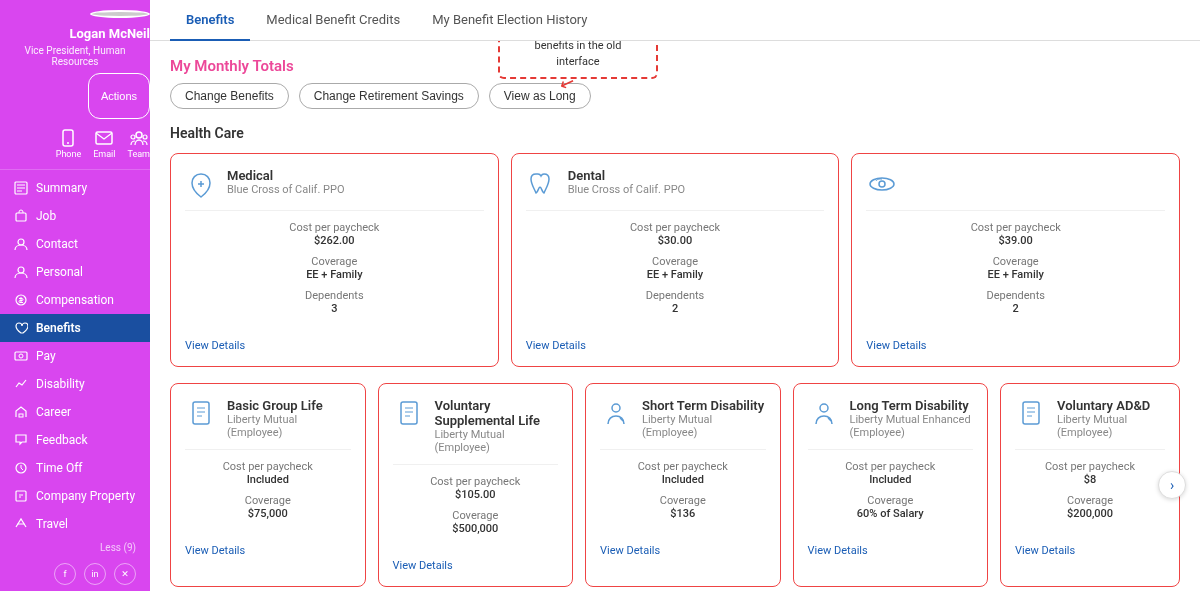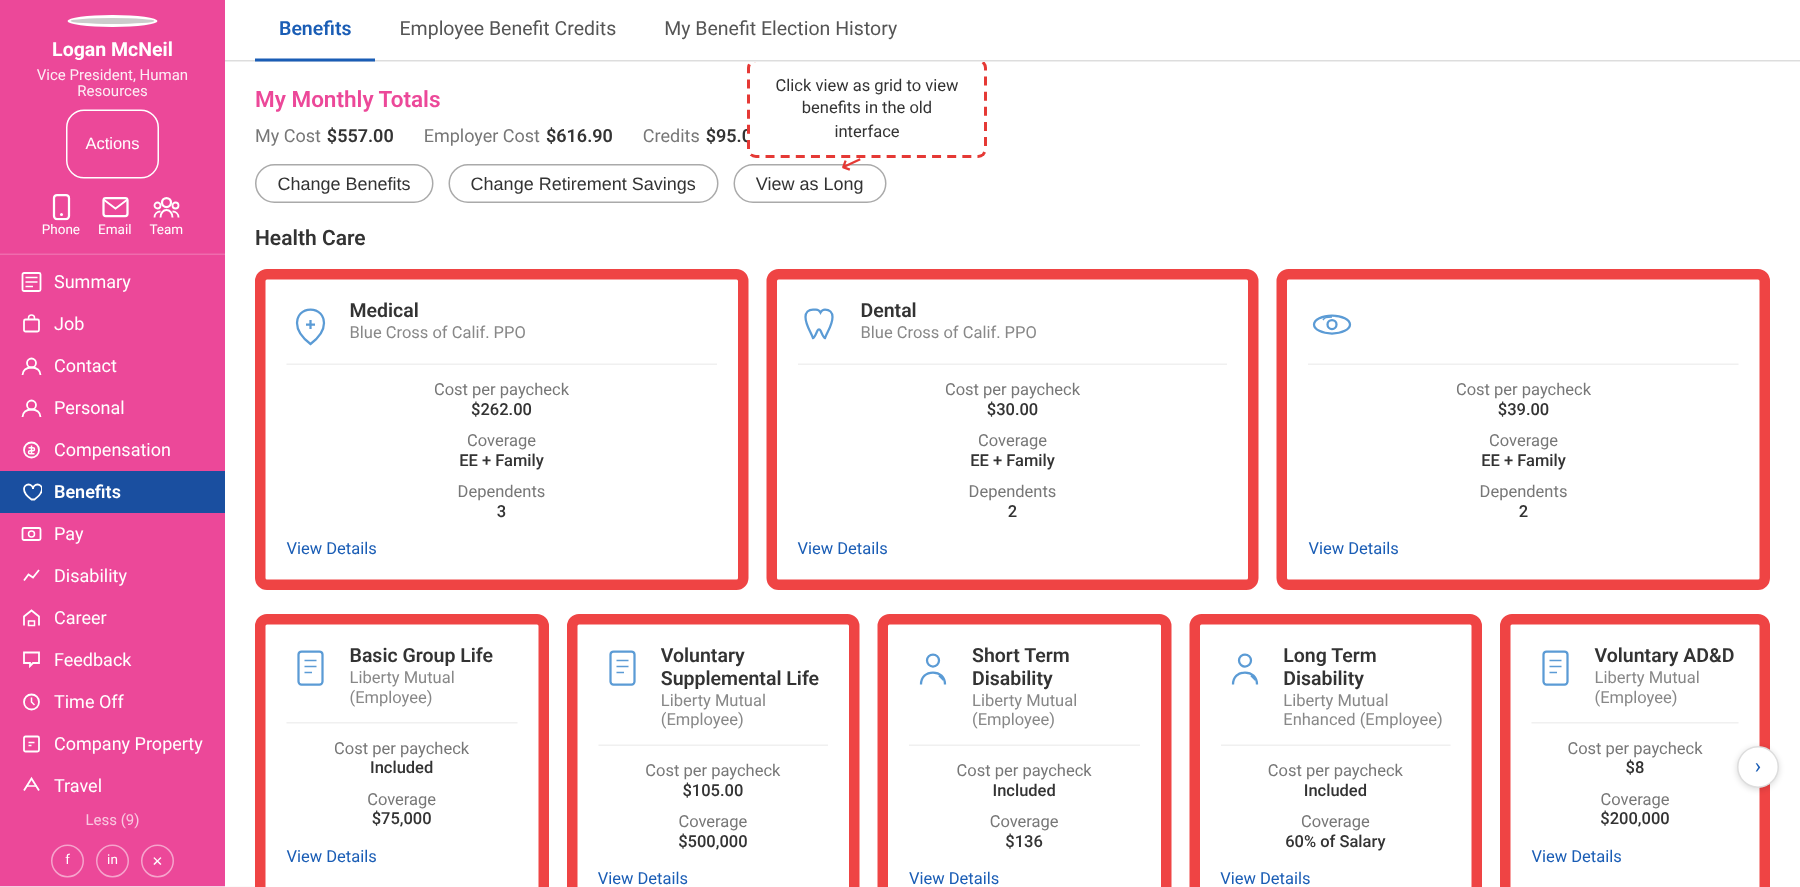--- a/index.html
+++ b/index.html
@@ -2,25 +2,25 @@
 <html><head>
   <meta charset="utf-8">
   <style>
     * { box-sizing: border-box; margin: 0; padding: 0; }
     body { font-family: -apple-system, BlinkMacSystemFont, 'Segoe UI', Roboto, sans-serif; display: flex; height: 591px; overflow: hidden; background: #f5f5f5; }
 
     
     .sidebar {
       width: 150px;
       min-width: 150px;
-      background: #ec4899;
+      background: #d946ef;
       color: white;
       display: flex;
       flex-direction: column;
-      align-items: center;
+      align-items: flex-end;
       padding-top: 10px;
       overflow-y: auto;
       font-size: 12px;
     }
     .sidebar-avatar {
       width: 60px;
       height: 60px;
       border-radius: 50%;
       background: #ccc;
       overflow: hidden;
@@ -168,38 +168,38 @@
     .section-title { font-size: 14px; font-weight: 600; color: #333; margin: 8px 0 12px; }
 
     
     .cards-row {
       display: flex;
       gap: 12px;
       margin-bottom: 16px;
       overflow: hidden;
     }
     .card {
-      border: 7px solid #ef4444;
+      border: 1px solid #ef4444;
       border-radius: 8px;
       padding: 14px;
       min-width: 180px;
       flex: 1;
       background: white;
       position: relative;
     }
     .card-header { display: flex; align-items: flex-start; gap: 10px; margin-bottom: 10px; }
     .card-icon { width: 32px; height: 32px; flex-shrink: 0; }
     .card-icon svg { width: 32px; height: 32px; }
     .card-title { font-size: 13px; font-weight: 600; color: #333; }
     .card-subtitle { font-size: 11px; color: #888; }
     .card-divider { border: none; border-top: 1px solid #f0f0f0; margin: 6px 0; }
     .card-row { display: flex; justify-content: space-between; align-items: center; padding: 4px 0; font-size: 11px; flex-direction: column; }
     .card-row-label { color: #777; }
     .card-row-value { color: #333; font-weight: 500; }
-    .view-details { color: #1a5db5; font-size: 11px; text-decoration: none; cursor: pointer; display: block; margin-top: 8px; }
+    .view-details { color: #1a5db5; font-size: 11px; text-decoration: none; cursor: pointer; display: block; margin-top: 20px; }
 
     
     .pagination-dots { display: flex; gap: 6px; justify-content: center; margin: 4px 0 12px; }
     .dot { width: 8px; height: 8px; border-radius: 50%; background: #ccc; }
     .dot.active { background: #1a5db5; }
 
     
     .scroll-arrow {
       position: absolute;
       right: -14px;
@@ -365,42 +365,28 @@
     <div class="social-icon">
         <span>✕</span>
       </div>
   </div>
 </div>
 
 <div class="main">
 
   <div class="tabs">
     <div class="tab active">Benefits</div>
-    <div class="tab">Employee Benefit Credits</div>
+    <div class="tab">Medical Benefit Credits</div>
     <div class="tab">My Benefit Election History</div>
   </div>
 
   <div class="content">
 
     <div style="position:relative;">
       <div class="monthly-totals-title">My Monthly Totals</div>
-      <div class="monthly-totals-row">
-        <div class="cost-item">
-          <span class="cost-label">My Cost</span>
-          <span class="cost-value">$557.00</span>
-        </div>
-        <div class="cost-item">
-          <span class="cost-label">Employer Cost</span>
-          <span class="cost-value">$616.90</span>
-        </div>
-        <div class="cost-item">
-          <span class="cost-label">Credits</span>
-          <span class="cost-value">$95.00</span>
-        </div>
-      </div>
 
       <div class="actions-row">
         <button class="action-btn">Change Benefits</button>
         <button class="action-btn">Change Retirement Savings</button>
         <button class="action-btn">View as Long</button>
 
         <div class="callout-box">
           <span>Click view as grid to view benefits in the old interface</span>
           <div class="callout-arrow">↙</div>
         </div>

